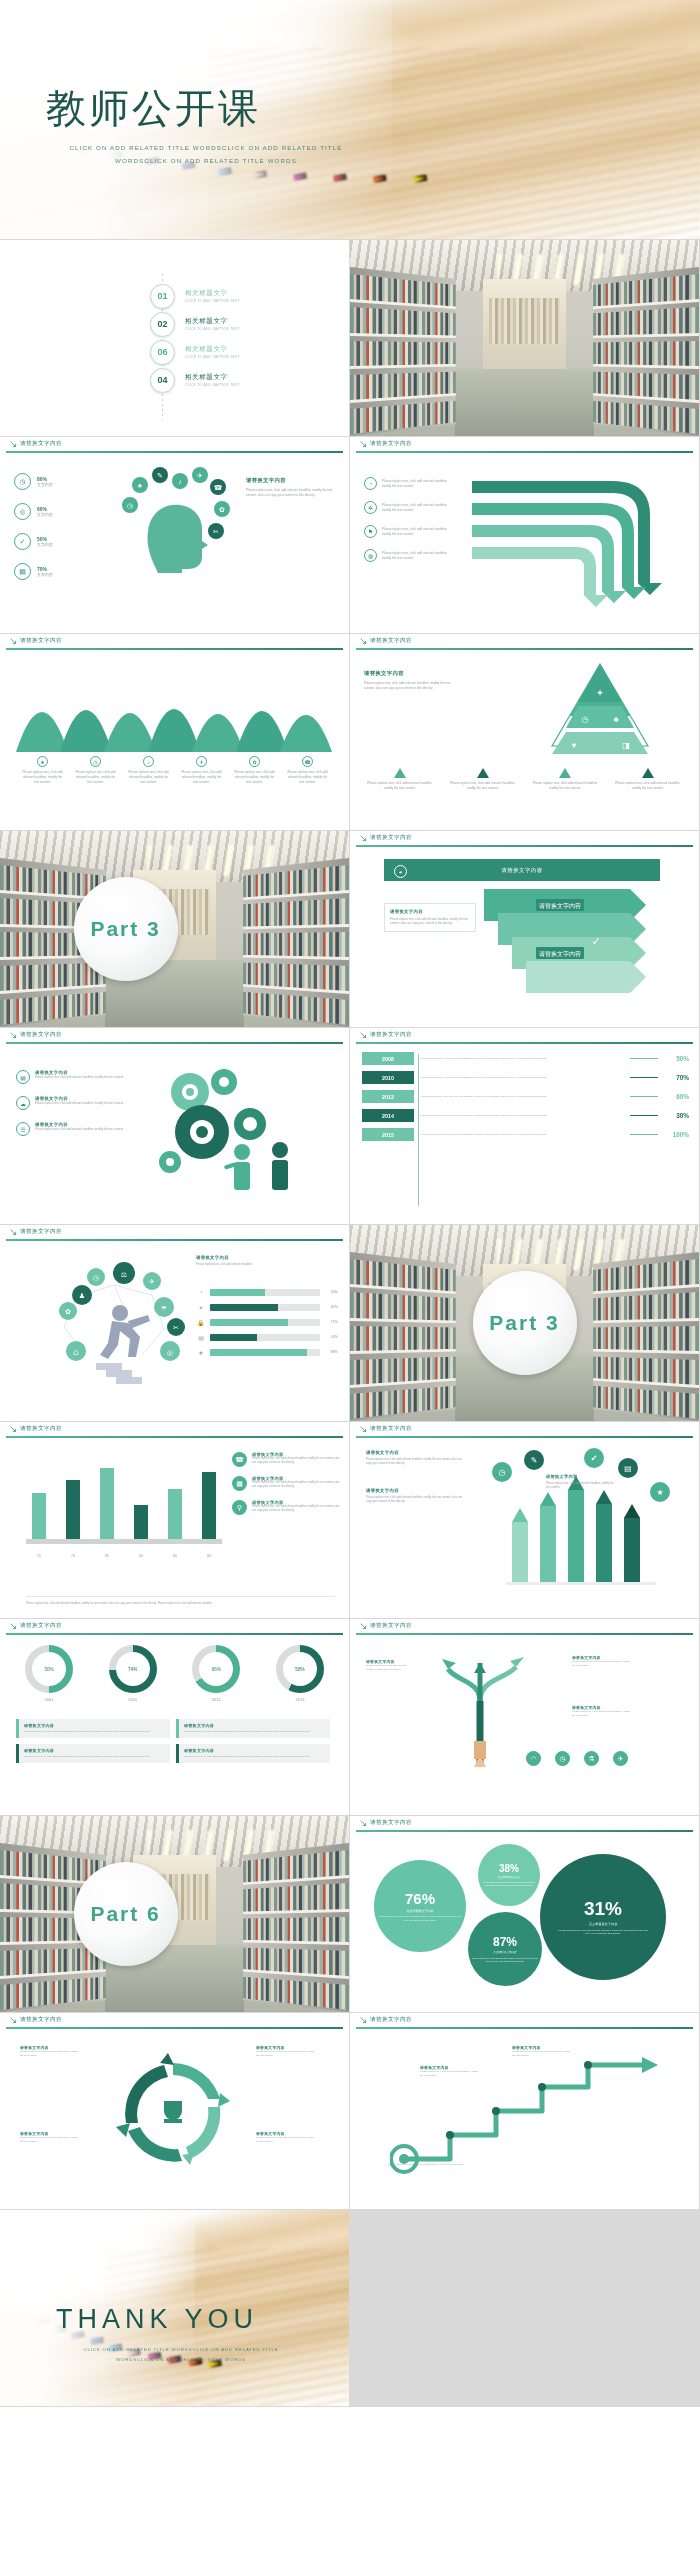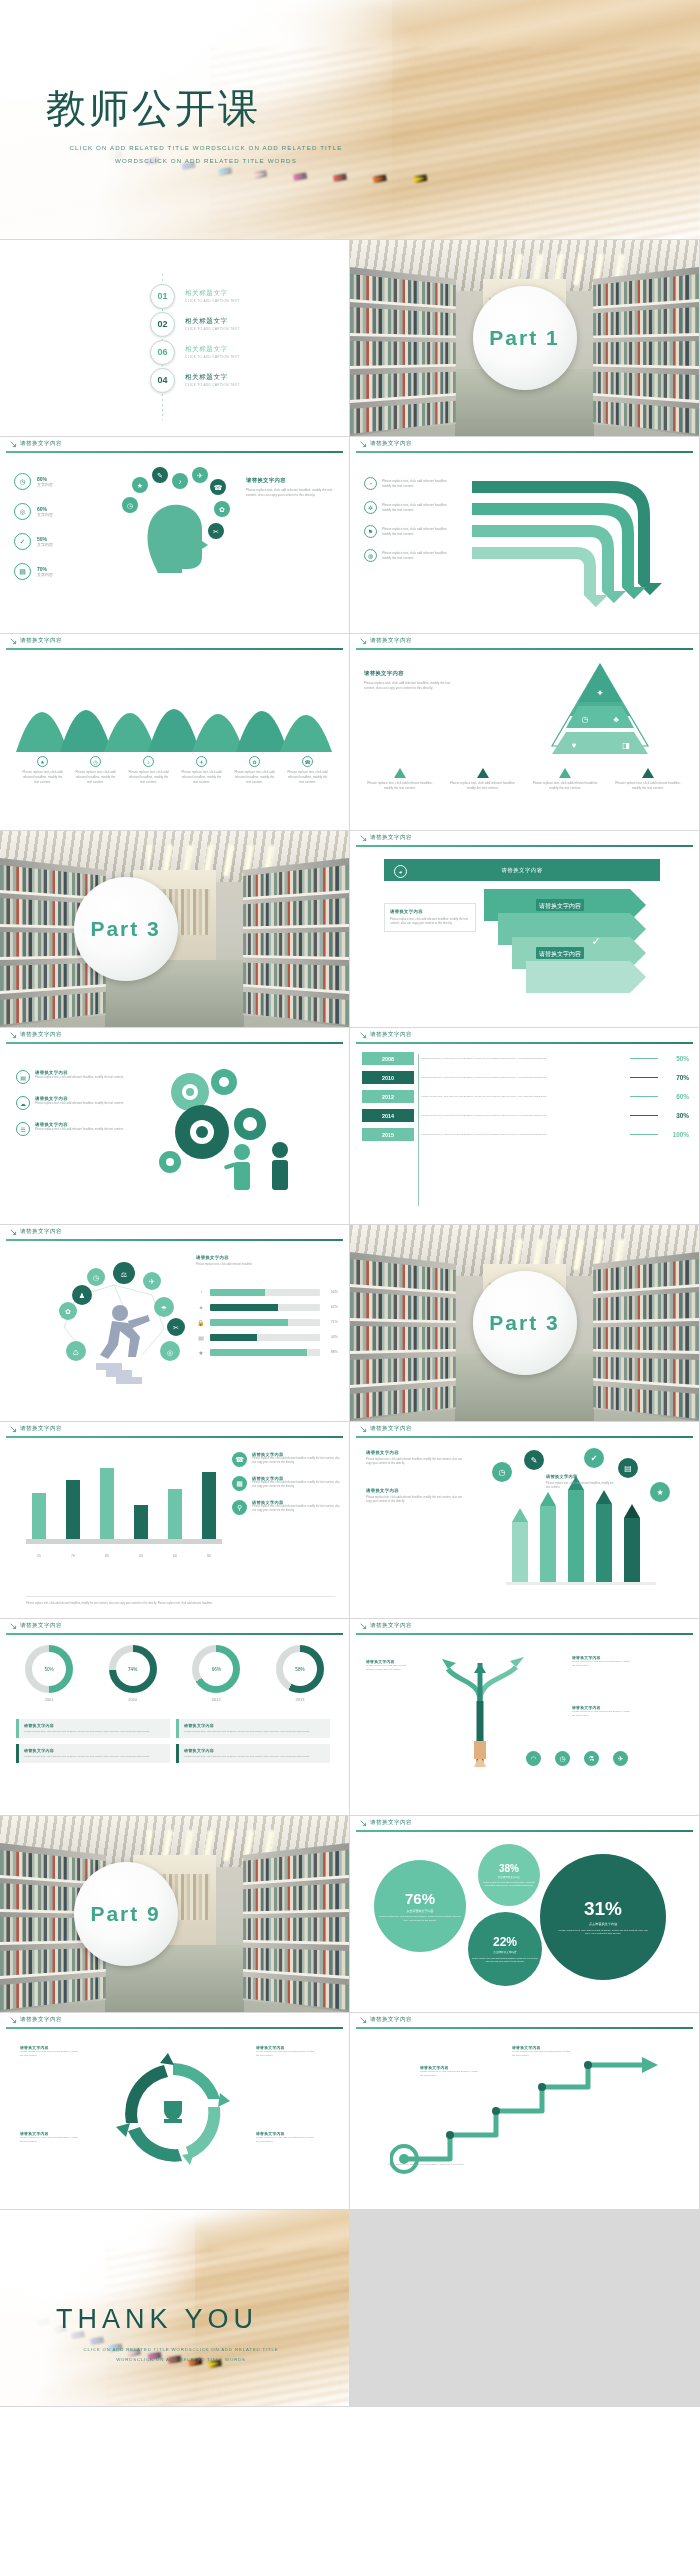--- a/index.html
+++ b/index.html
@@ -242,23 +242,20 @@
           <div class="shelfline" style="top:19%"></div>
         <div class="books" style="top:24%"></div>
           <div class="shelfline" style="top:39%"></div>
         <div class="books" style="top:44%"></div>
           <div class="shelfline" style="top:59%"></div>
         <div class="books" style="top:64%"></div>
           <div class="shelfline" style="top:79%"></div>
         <div class="books" style="top:84%"></div>
       </div>
       <div class="lib-dim"></div>
-    </div>
-    <div class="part-circle">
-      <span>Part 1</span>
     </div>
   </div>
 
   <div class="slide">
     <div class="hdr">
       <svg class="hdr-ico" viewBox="0 0 10 10">
           <path d="M1 1 L8 8 M8 4 V8 H4" stroke="#2e7f6d" stroke-width="1" fill="none"></path>
         </svg>
       <div class="hdr-txt">请替换文字内容</div>
       <div class="hdr-rule"></div>
@@ -972,21 +969,21 @@
           <div class="shelfline" style="top:39%"></div>
         <div class="books" style="top:44%"></div>
           <div class="shelfline" style="top:59%"></div>
         <div class="books" style="top:64%"></div>
           <div class="shelfline" style="top:79%"></div>
         <div class="books" style="top:84%"></div>
         </div>
       <div class="lib-dim"></div>
     </div>
     <div class="part-circle" style="left:36%">
-      <span>Part 9</span>
+      <span>Part 6</span>
     </div>
   </div>
 
   <div class="slide">
     <div class="hdr">
         <svg class="hdr-ico" viewBox="0 0 10 10">
           <path d="M1 1 L8 8 M8 4 V8 H4" stroke="#2e7f6d" stroke-width="1" fill="none"></path>
         </svg>
       <div class="hdr-txt">请替换文字内容</div>
         <div class="hdr-rule"></div>
@@ -995,21 +992,21 @@
       <div class="v" style="font-size:15px">76%</div>
       <div class="l">点击请替换文字内容</div>
       <div class="d">Please replace text, click add relevant headline, modify the text content, also can copy your content to this directly.</div>
     </div>
     <div class="bub" style="position:absolute;left:128px;top:28px;width:62px;height:62px;background:#73cbae">
       <div class="v" style="font-size:10px">38%</div>
       <div class="l" style="font-size:2.5px">点击请替换文字内容</div>
       <div class="d" style="font-size:2px">Please replace text, click add relevant headline, modify the text content, also can copy your content to this directly.</div>
     </div>
     <div class="bub" style="position:absolute;left:118px;top:96px;width:74px;height:74px;background:#2f8d76">
-      <div class="v" style="font-size:12px">22%</div>
+      <div class="v" style="font-size:12px">87%</div>
       <div class="l" style="font-size:2.6px">点击请替换文字内容</div>
       <div class="d" style="font-size:2.1px">Please replace text, click add relevant headline, modify the text content, also can copy your content to this directly.</div>
     </div>
     <div class="bub" style="position:absolute;left:190px;top:38px;width:126px;height:126px;background:#1f6b5c">
       <div class="v" style="font-size:19px">31%</div>
       <div class="l" style="font-size:3.2px">点击请替换文字内容</div>
       <div class="d" style="font-size:2.5px;width:92px">Please replace text, click add relevant headline, modify the text content, also can copy your content to this directly.</div>
     </div>
   </div>
 

